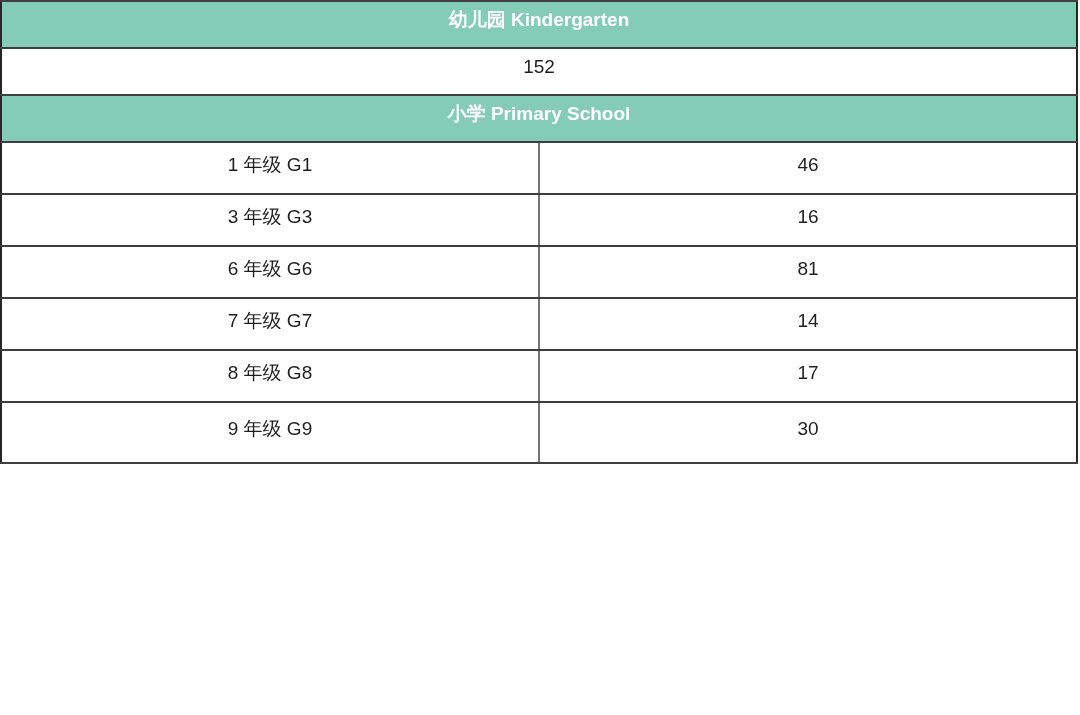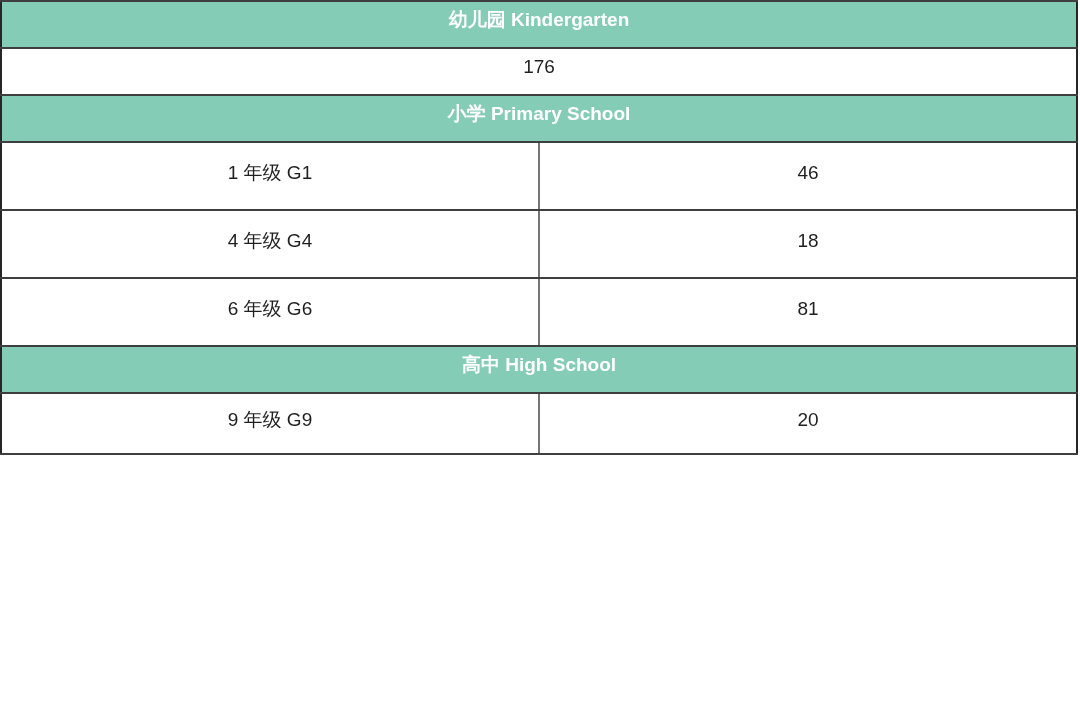--- a/index.html
+++ b/index.html
@@ -47,59 +47,64 @@
   tr.section-header { height: 47px; }
   tr.section-header td {
     background: var(--header-bg);
     color: var(--header-text);
     font-weight: bold;
     font-size: 19px;
     padding-bottom: 10px;
   }
   tr.value-row { height: 47px; }
   tr.value-row td { padding-bottom: 9px; }
-  tr.data-row { height: 68px; }
+  tr.data-row { height: 52px; }
   tr.data-row.last { height: 61px; }
   tr.data-row td.label-cell { border-right: 2px solid var(--column-divider); }
   tr.data-row td.value-cell { border-left: 2px solid var(--column-divider); }
 </style>
 </head>
 <body>
 
 <table class="enrollment">
   <colgroup>
     <col class="c-label">
     <col class="c-value">
   </colgroup>
   <tbody>
     <tr class="section-header">
       <td colspan="2">幼儿园 Kindergarten</td>
     </tr>
     <tr class="value-row">
-      <td colspan="2">176</td>
+      <td colspan="2">152</td>
     </tr>
 
     <tr class="section-header">
       <td colspan="2">小学 Primary School</td>
     </tr>
     <tr class="data-row">
       <td class="label-cell">1 年级 G1</td>
       <td class="value-cell">46</td>
     </tr>
     <tr class="data-row">
-      <td class="label-cell">4 年级 G4</td>
-      <td class="value-cell">18</td>
+      <td class="label-cell">3 年级 G3</td>
+      <td class="value-cell">16</td>
     </tr>
 
     <tr class="data-row">
       <td class="label-cell">6 年级 G6</td>
       <td class="value-cell">81</td>
     </tr>
+    <tr class="data-row">
+      <td class="label-cell">7 年级 G7</td>
+      <td class="value-cell">14</td>
+    </tr>
+    <tr class="data-row">
+      <td class="label-cell">8 年级 G8</td>
+      <td class="value-cell">17</td>
+    </tr>
 
-    <tr class="section-header">
-      <td colspan="2">高中 High School</td>
-    </tr>
     <tr class="data-row last">
       <td class="label-cell">9 年级 G9</td>
-      <td class="value-cell">20</td>
+      <td class="value-cell">30</td>
     </tr>
   </tbody>
 </table>
 
 </body></html>

